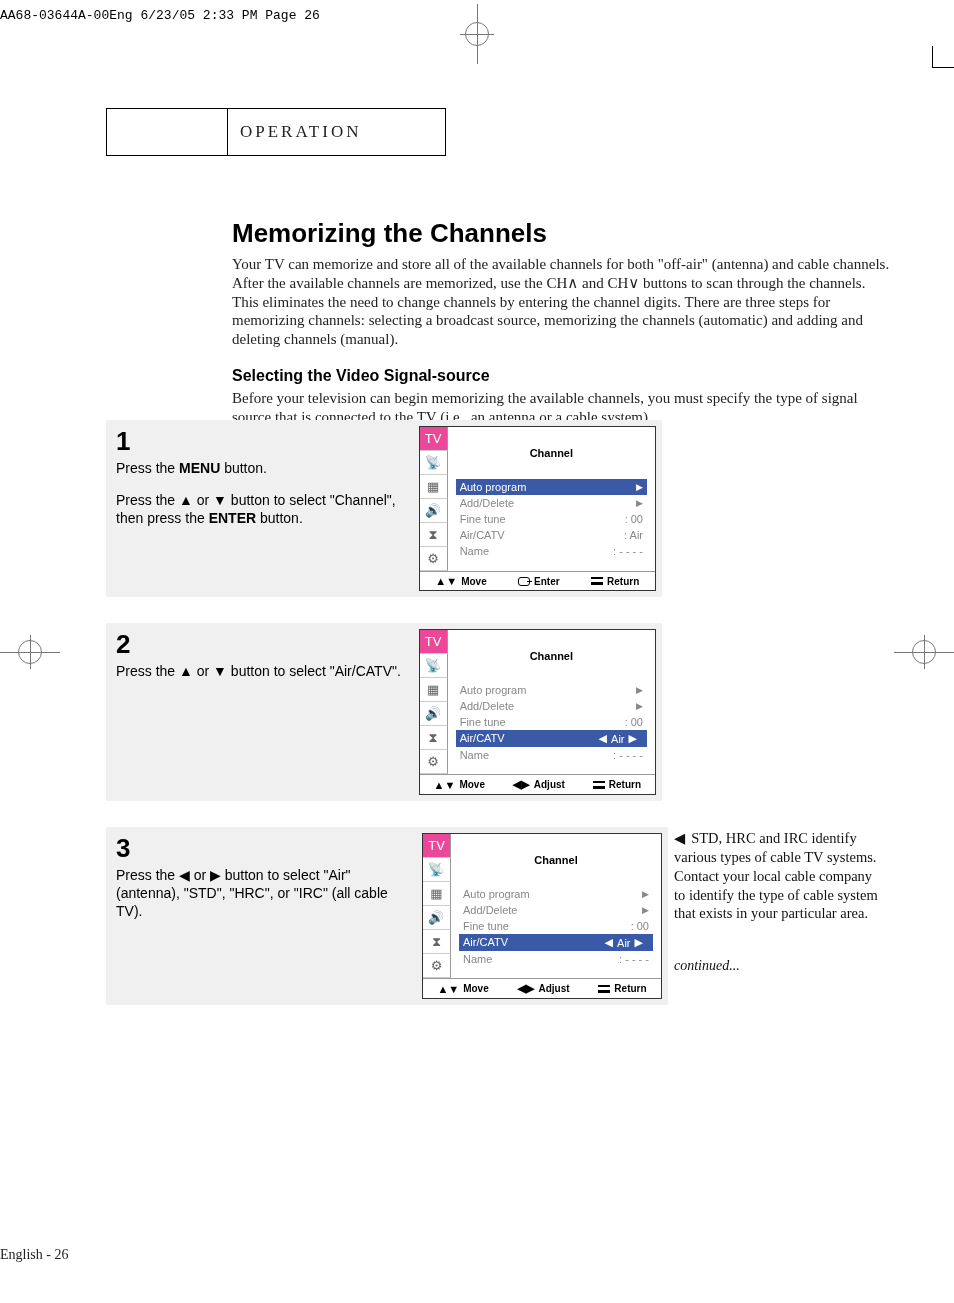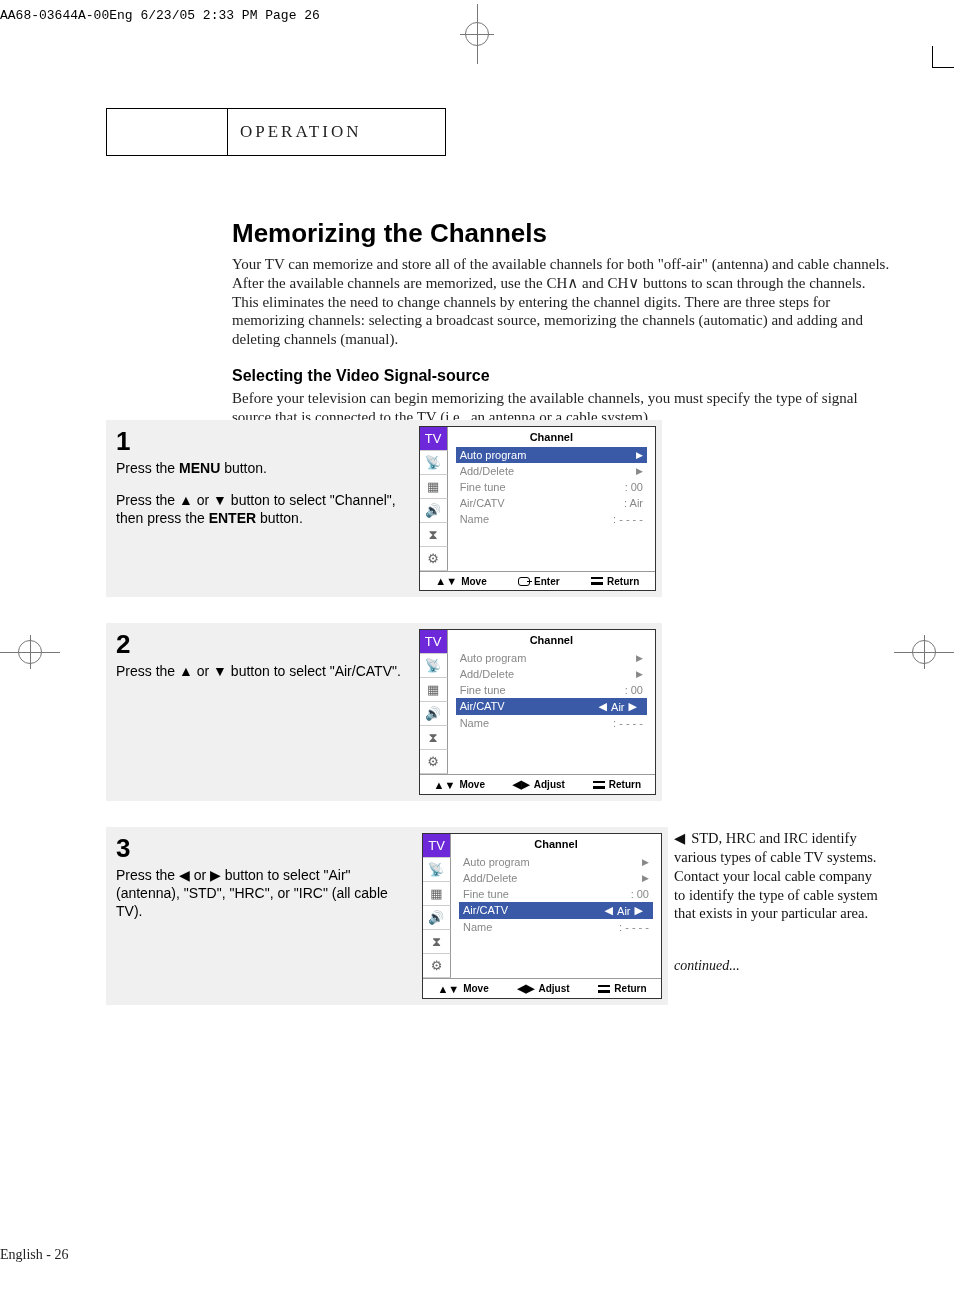--- a/index.html
+++ b/index.html
@@ -149,27 +149,27 @@
   }
   .osd-icon {
     height: 24px;
     border-right:1px solid #999;
     border-bottom:1px solid #ccc;
     display:flex; align-items:center; justify-content:center;
     font-size:13px;
     color:#666;
     background:#fff;
   }
-  .osd-icon.active { background:#6d28d9; color:#fff; }
+  .osd-icon.active { background:#ec4899; color:#fff; }
   .osd-main { flex:1; }
   .osd-title {
     text-align:center;
     font-weight:bold;
     color:#000;
-    padding:4px 0;
+    padding:20px 0;
   }
   .osd-rows { padding: 0 8px 6px 8px; }
   .osd-row {
     display:flex;
     justify-content:space-between;
     padding: 2px 4px;
     color:#888;
     font-weight:normal;
   }
   .osd-row.sel {

